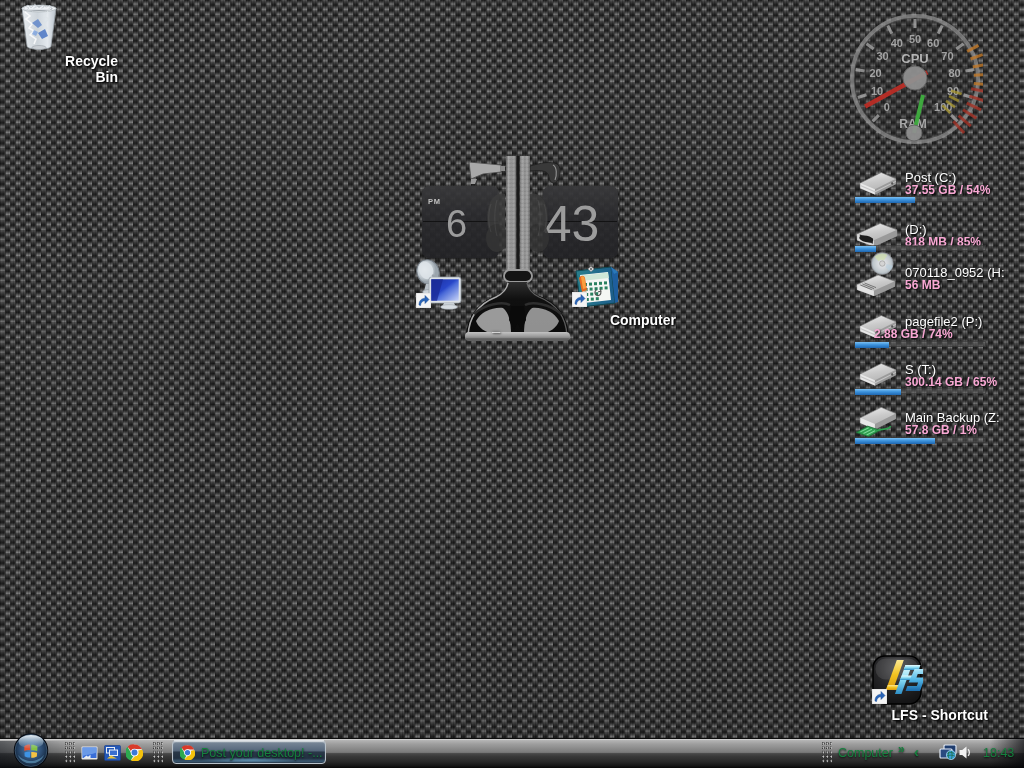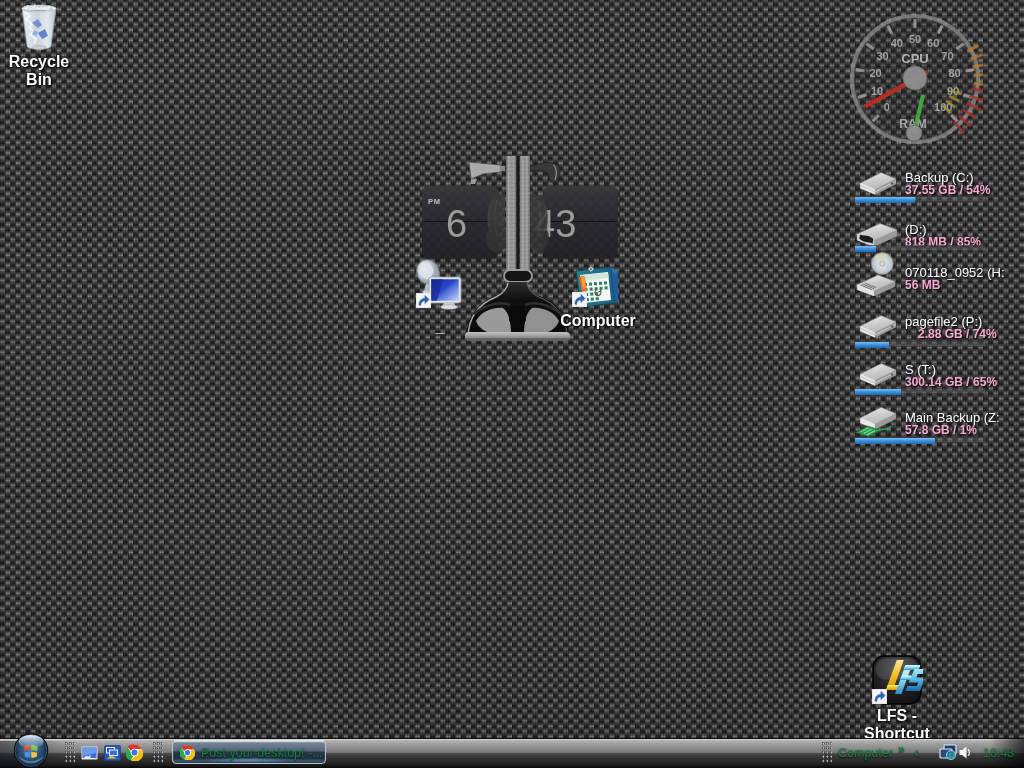--- a/index.html
+++ b/index.html
@@ -1,19 +1,19 @@
 <!DOCTYPE html>
 <html><head><meta charset="utf-8">
 <style>
 * { margin:0; padding:0; box-sizing:border-box; }
 div, svg { transform: translateZ(0); }
 html,body { width:1024px; height:768px; overflow:hidden; background:#151515; }
 body { position:relative; font-family:"Liberation Sans",sans-serif; }
-.lbl { position:absolute; font-size:16px; color:#fff; text-align:center;
-  text-shadow:1px 1px 2px #000, 0 0 3px #000; font-family:"Liberation Sans",sans-serif; }
+.lbl { position:absolute; font-size:14px; color:#fff; text-align:right;
+  text-shadow:1px 1px 2px #000, 0 0 3px #000; font-family:"Liberation Sans",sans-serif;margin-left:40px; }
 .dl { position:absolute; font-size:13px; color:#fff; text-shadow:1px 1px 2px #000; white-space:nowrap; }
 .ds { position:absolute; font-size:12px; color:#f9a8d4; text-shadow:1px 1px 2px #000; white-space:nowrap;font-weight:bold; }
 .tbt { position:absolute; font-size:12.5px; color:#15803d; text-shadow:0 1px 2px rgba(0,0,0,0.8); white-space:nowrap; }
 </style></head>
 <body>
 <svg style="position:absolute;left:0;top:0" width="1024" height="768">
 <defs>
 <linearGradient id="cva" x1="0" y1="0" x2="0" y2="1">
         <stop offset="0" stop-color="#161616"></stop>
         <stop offset="0.35" stop-color="#383838"></stop>
@@ -139,21 +139,21 @@
   </svg>
 <svg style="position:absolute;left:853px;top:166px" width="46" height="36" viewBox="0 0 44 34">
     <g transform="translate(1,4)">
       <path d="M6 12 L26 2 L40 8 L40 13 L20 23 L6 17 Z" fill="url(#hddtop)" stroke="#777" stroke-width="0.6"></path>
       <path d="M6 12 L6 17 L20 23 L20 18 Z" fill="#e8e8e8"></path>
       <path d="M20 18 L20 23 L40 13 L40 8 Z" fill="#9a9a9a"></path>
       <path d="M6 14.5 L20 20.5 L40 10.5" fill="none" stroke="#c5c5c5" stroke-width="1"></path>
       <circle cx="36.5" cy="12.5" r="1.1" fill="#555"></circle>
     </g>
   </svg>
-<div class="dl" style="left:905px;top:170px">Backup (C:)</div>
+<div class="dl" style="left:905px;top:170px">Post (C:)</div>
 <div class="ds" style="left:905px;top:182.5px">37.55 GB / 54%</div>
 <div style="position:absolute;left:854px;top:196px;width:132px;height:6px;background:rgba(105,105,105,0.4);border:1px solid rgba(40,40,40,0.5)">
     <svg width="60" height="6" style="display:block">
       <rect width="100%" height="100%" fill="url(#barfill)"></rect>
     </svg>
   </div>
 <svg style="position:absolute;left:853px;top:218px" width="46" height="36" viewBox="0 0 44 34">
     <g transform="translate(0,2)">
       <path d="M4 13 L26 3 L42 9 L42 15 L20 25 L4 19 Z" fill="url(#hddtop)" stroke="#777" stroke-width="0.6"></path>
       <path d="M4 13 L4 19 L20 25 L20 19 Z" fill="#d8d8d8"></path>
@@ -188,21 +188,21 @@
 <svg style="position:absolute;left:853px;top:309px" width="46" height="36" viewBox="0 0 44 34">
     <g transform="translate(1,4)">
       <path d="M6 12 L26 2 L40 8 L40 13 L20 23 L6 17 Z" fill="url(#hddtop)" stroke="#777" stroke-width="0.6"></path>
       <path d="M6 12 L6 17 L20 23 L20 18 Z" fill="#e8e8e8"></path>
       <path d="M20 18 L20 23 L40 13 L40 8 Z" fill="#9a9a9a"></path>
       <path d="M6 14.5 L20 20.5 L40 10.5" fill="none" stroke="#c5c5c5" stroke-width="1"></path>
       <circle cx="36.5" cy="12.5" r="1.1" fill="#555"></circle>
     </g>
   </svg>
 <div class="dl" style="left:905px;top:314px">pagefile2 (P:)</div>
-<div class="ds" style="left:918px;top:326.5px">2.88 GB / 74%</div>
+<div class="ds" style="left:874px;top:326.5px">2.88 GB / 74%</div>
 <div style="position:absolute;left:854px;top:341px;width:132px;height:6px;background:rgba(105,105,105,0.4);border:1px solid rgba(40,40,40,0.5)">
     <svg width="34" height="6" style="display:block">
       <rect width="100%" height="100%" fill="url(#barfill)"></rect>
     </svg>
   </div>
 <svg style="position:absolute;left:853px;top:357px" width="46" height="36" viewBox="0 0 44 34">
     <g transform="translate(1,4)">
       <path d="M6 12 L26 2 L40 8 L40 13 L20 23 L6 17 Z" fill="url(#hddtop)" stroke="#777" stroke-width="0.6"></path>
       <path d="M6 12 L6 17 L20 23 L20 18 Z" fill="#e8e8e8"></path>
       <path d="M20 18 L20 23 L40 13 L40 8 Z" fill="#9a9a9a"></path>
@@ -236,21 +236,21 @@
       <rect width="100%" height="100%" fill="url(#barfill)"></rect>
     </svg>
   </div>
 
 <div style="position:absolute;left:422px;top:186px;width:77px;height:72px;border-radius:7px;background:linear-gradient(#39393b,#2a2a2d 45%,#232326);opacity:0.93;box-shadow:0 1px 2px rgba(0,0,0,0.5)"></div>
 <div style="position:absolute;left:543px;top:186px;width:75px;height:72px;border-radius:7px;background:linear-gradient(#39393b,#2a2a2d 45%,#232326);opacity:0.93;box-shadow:0 1px 2px rgba(0,0,0,0.5)"></div>
 <div style="position:absolute;left:423px;top:221px;width:75px;height:1px;background:rgba(0,0,0,0.55)"></div>
 <div style="position:absolute;left:544px;top:221px;width:73px;height:1px;background:rgba(0,0,0,0.55)"></div>
 <div style="position:absolute;left:428px;top:197px;font-family:'Liberation Sans',sans-serif;font-size:7.5px;font-weight:bold;letter-spacing:0.8px;color:#c2c2c2">PM</div>
 <div style="position:absolute;left:418px;top:186px;width:77px;height:72px;text-align:center;line-height:76px;font-family:'Liberation Sans',sans-serif;font-size:38px;color:#9c9c9c">6</div>
-<div style="position:absolute;left:534px;top:186px;width:75px;height:72px;line-height:76px;font-family:'Liberation Sans',sans-serif;font-size:38px;color:#9c9c9c">43</div>
+<div style="position:absolute;left:534px;top:186px;width:75px;height:72px;text-align:center;line-height:76px;font-family:'Liberation Sans',sans-serif;font-size:50px;color:#9c9c9c">43</div>
 <svg style="position:absolute;left:455px;top:146px" width="125" height="200" viewBox="0 0 125 200">
 <defs>
 <linearGradient id="chrome" x1="0" y1="0" x2="1" y2="0">
         <stop offset="0" stop-color="#646464"></stop>
         <stop offset="0.25" stop-color="#a6a6a6"></stop>
         <stop offset="0.5" stop-color="#8e8e8e"></stop>
         <stop offset="0.75" stop-color="#a0a0a0"></stop>
         <stop offset="1" stop-color="#606060"></stop>
       </linearGradient>
 <linearGradient id="domeg" x1="0" y1="0" x2="0" y2="1">

